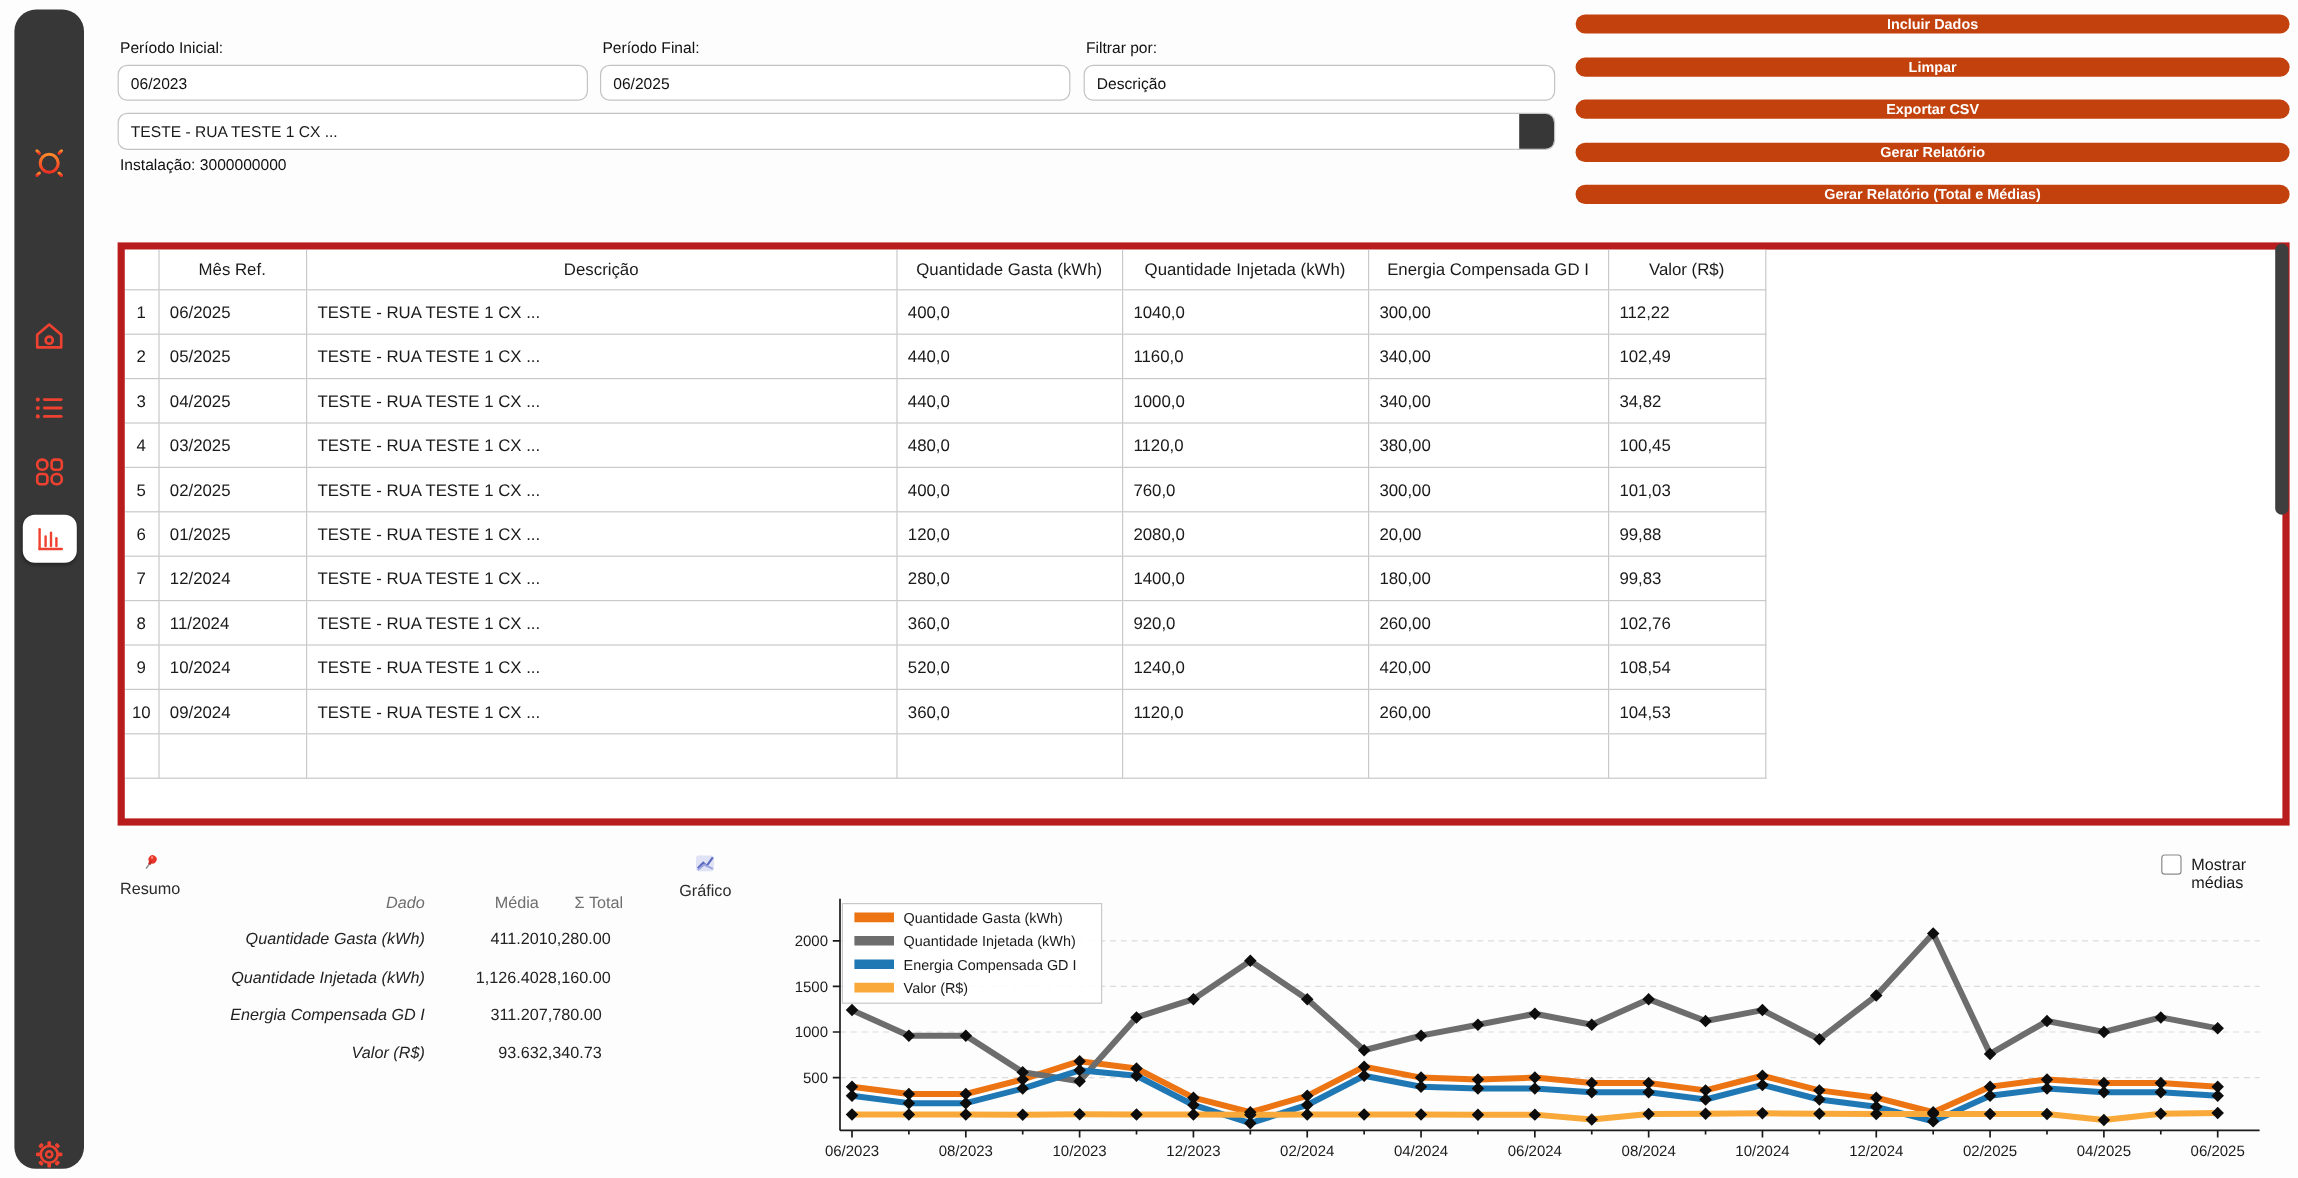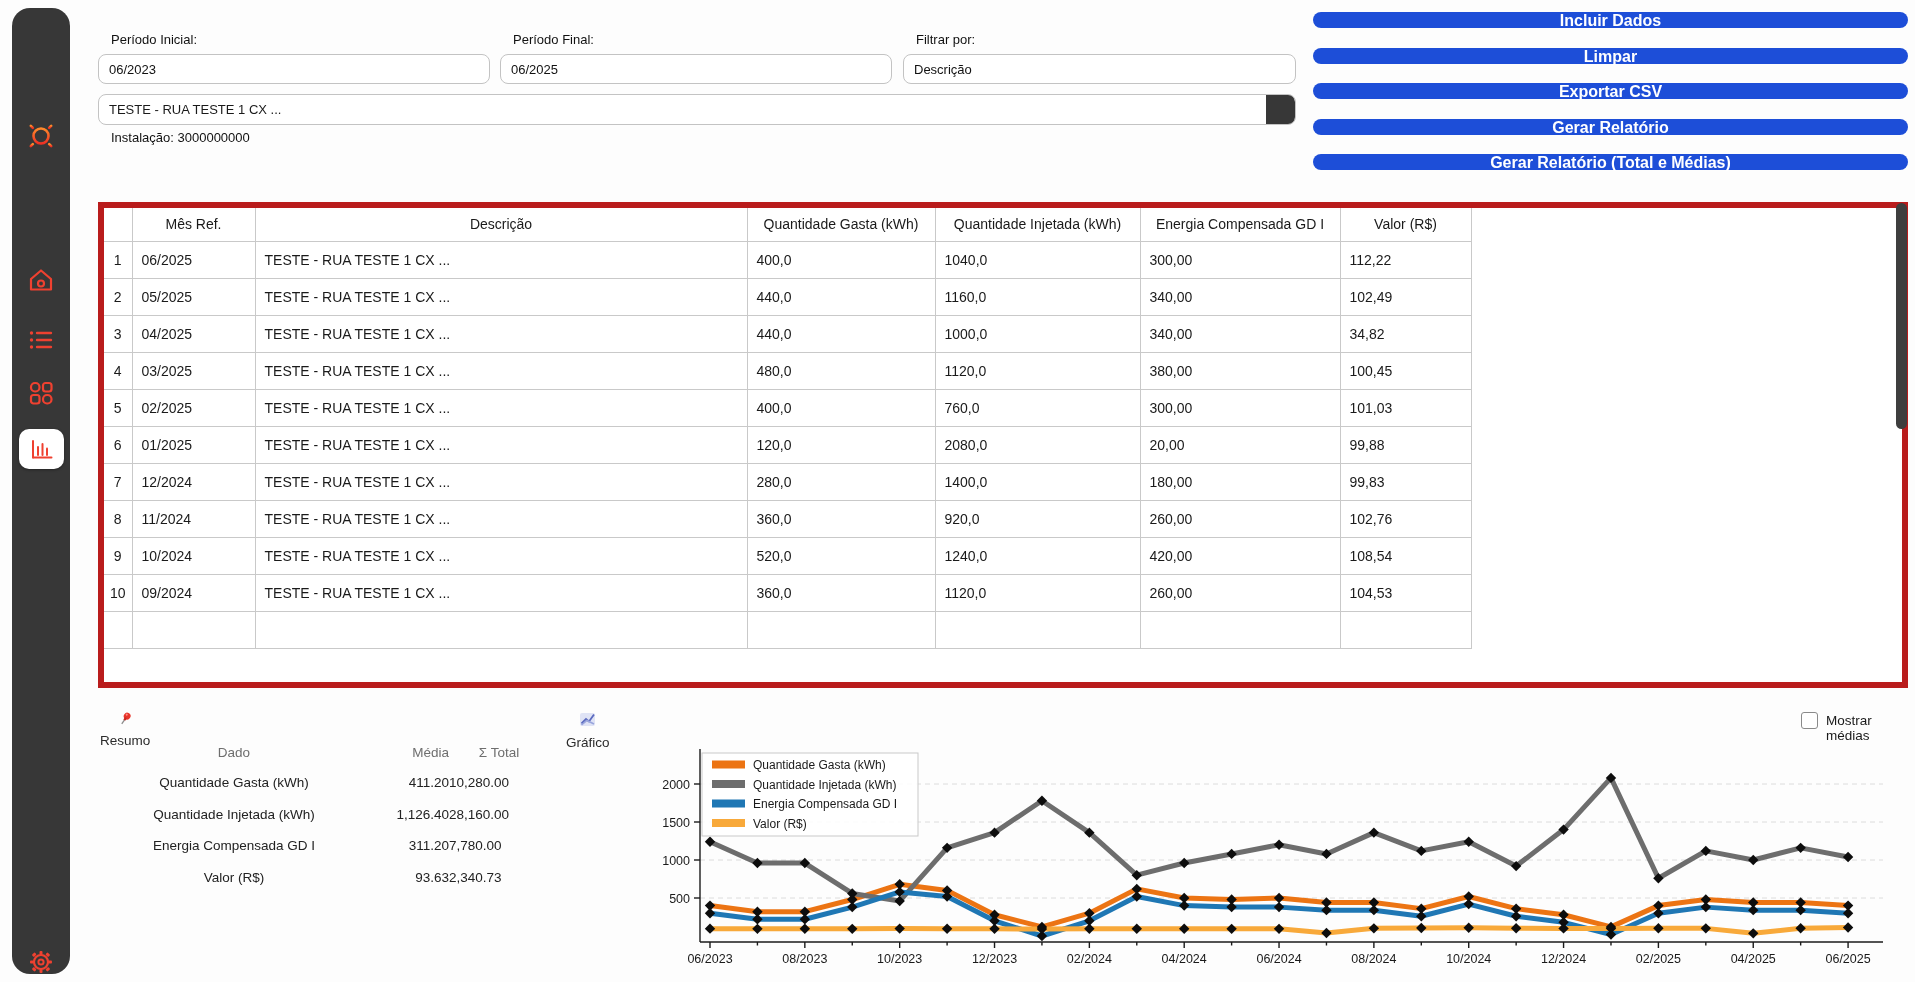--- a/index.html
+++ b/index.html
@@ -20,39 +20,39 @@
   }
   .side-icon { position:absolute; left:0; width:58px; display:flex; justify-content:center; cursor:pointer; }
   .active-box {
     position:absolute; left:7px; top:421px; width:45px; height:40px;
     background:#ffffff; border-radius:10px;
     display:flex; align-items:center; justify-content:center;
     box-shadow:0 1px 3px rgba(0,0,0,.35);
   }
 
   
-  .field-label { font-size:13px; color:#111;margin-left:11px; }
+  .field-label { font-size:13px; color:#111; }
   .tb {
     border:1px solid #c3c3c3; border-radius:8px; background:#fff;
     height:30px; font-size:13px; color:#111; padding:0 10px;
     font-family:"Liberation Sans",sans-serif; outline:none; width:100%;
   }
   .combo {
     left:98px; top:94px; width:1198px; height:31px;
     border:1px solid #c3c3c3; border-radius:8px; background:#fff;
     display:flex; align-items:center; overflow:hidden;
   }
   .combo-text { flex:1; font-size:13px; padding-left:10px; }
   .combo-btn { width:29px; height:31px; background:#373737; border-radius:0 7px 7px 0; cursor:pointer; }
 
   
   .action-btn {
     position:absolute; left:1313px; width:595px; height:16px;
-    background:#1d4ed8; color:#fff; border:none; border-radius:9px;
-    font-family:"Liberation Sans",sans-serif; font-size:16px; font-weight:bold;
+    background:#c2410c; color:#fff; border:none; border-radius:9px;
+    font-family:"Liberation Sans",sans-serif; font-size:12px; font-weight:bold;
     cursor:pointer;
   }
 
   
   .table-wrap {
     left:98px; top:202px; width:1810px; height:486px;
     background:#fff; border:6px solid #b91c1c; overflow:hidden;
   }
   table.data { border-collapse:collapse; table-layout:fixed; width:1367px; font-size:14px; }
   table.data th, table.data td { border:1px solid #c9c9c9; }
@@ -64,21 +64,21 @@
   .vscroll {
     left:1896px; top:203px; width:11px; height:226px;
     background:#3e3e3e; border-radius:6px; cursor:grab;
   }
 
   
   .section-title { font-size:13.5px; color:#2b2b2b; display:flex; align-items:center; gap:7px;flex-direction:column; }
   table.resumo { border-collapse:collapse; font-size:13.5px; }
   table.resumo th { font-weight:normal; color:#6e6e6e; height:30px; }
   table.resumo td { height:31.5px; color:#222; }
-  table.resumo .c1 { width:240px; text-align:center; }
+  table.resumo .c1 { width:240px; text-align:right;font-style:italic; }
   table.resumo .c2 { width:95px; text-align:right; }
   table.resumo .c3 { width:100px; }
 
   
   svg text { font-family:"Liberation Sans",sans-serif; }
   .grid   { stroke:#dcdcdc; stroke-dasharray:5 4; stroke-width:1; }
   .spine  { stroke:#1a1a1a; stroke-width:1.4; }
   .ytick, .xtick { font-size:12.5px; fill:#1a1a1a; }
   .legend { font-size:12px; fill:#1a1a1a; }
 

